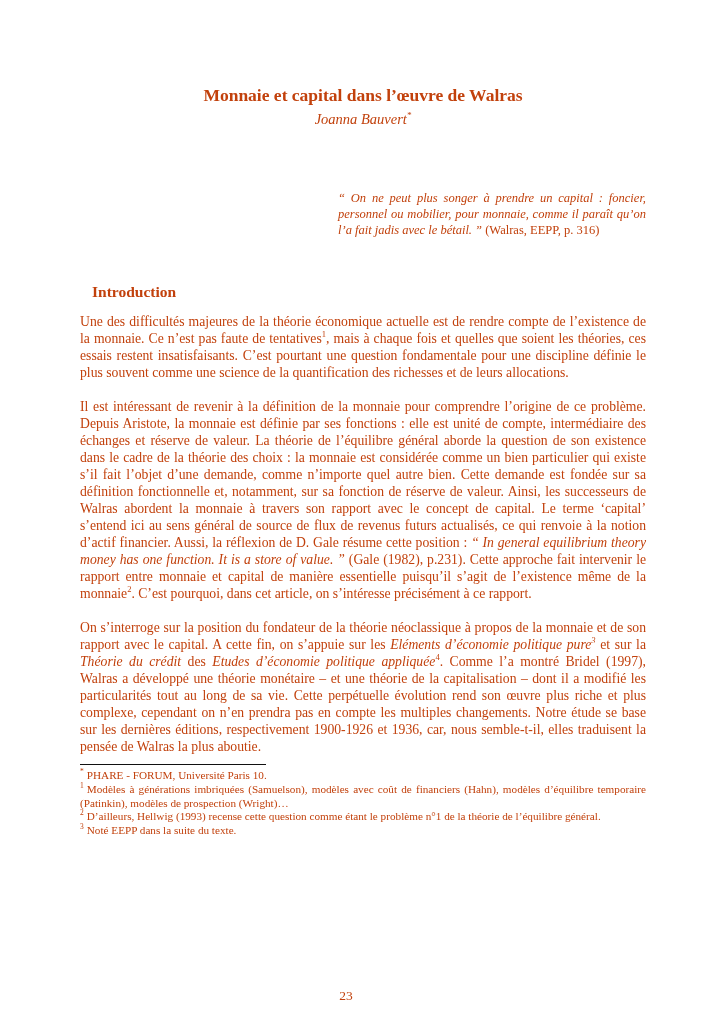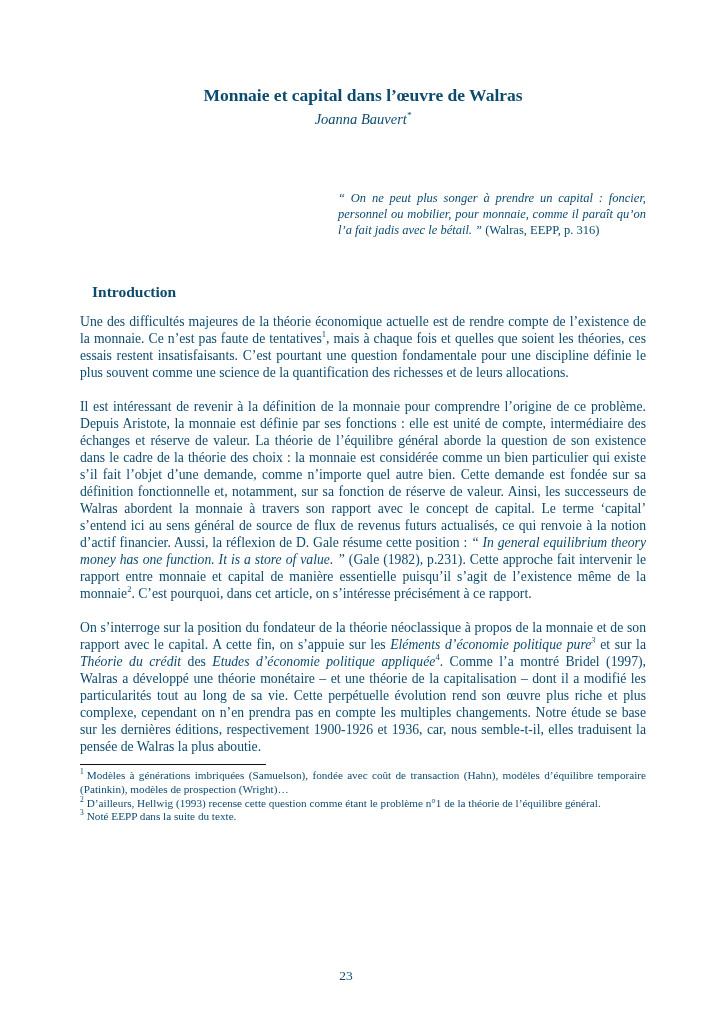--- a/index.html
+++ b/index.html
@@ -5,21 +5,21 @@
   html, body {
     margin: 0;
     padding: 0;
     background: #ffffff;
   }
   .page {
     position: relative;
     width: 724px;
     height: 1024px;
     background: #ffffff;
-    color: #0c4a6e;
+    color: #c2410c;
     font-family: "Liberation Serif", serif;
     overflow: hidden;
   }
   .content {
     position: absolute;
     left: 80px;
     top: 0;
     width: 566px;
   }
   .doc-title {
@@ -82,21 +82,21 @@
     line-height: 13.8px;
   }
   .footnote sup {
     font-size: 7.5px;
     line-height: 0;
   }
   .footnote .fn-text { margin-left: 3px; }
   .page-number {
     position: absolute;
     left: 0;
-    bottom: 40px;
+    bottom: 20px;
     width: 692px;
     text-align: center;
     font-size: 13.5px;
   }
 </style>
 </head>
 <body>
 
 <div class="page">
   <div class="content">
@@ -112,21 +112,22 @@
     <p class="para para-first"><span>Une des difficultés majeures de la théorie économique actuelle est de rendre compte de l’existence de la monnaie. Ce n’est pas faute de tentatives</span><sup>1</sup><span>, mais à chaque fois et quelles que soient les théories, ces essais restent insatisfaisants. C’est pourtant une question fondamentale pour une discipline définie le plus souvent comme une science de la quantification des richesses et de leurs allocations.</span></p>
 
     <p class="para"><span>Il est intéressant de revenir à la définition de la monnaie pour comprendre l’origine de ce problème. Depuis Aristote, la monnaie est définie par ses fonctions : elle est unité de compte, intermédiaire des échanges et réserve de valeur. La théorie de l’équilibre général aborde la question de son existence dans le cadre de la théorie des choix : la monnaie est considérée comme un bien particulier qui existe s’il fait l’objet d’une demande, comme n’importe quel autre bien. Cette demande est fondée sur sa définition fonctionnelle et, notamment, sur sa fonction de réserve de valeur. Ainsi, les successeurs de Walras abordent la monnaie à travers son rapport avec le concept de capital. Le terme ‘capital’ s’entend ici au sens général de source de flux de revenus futurs actualisés, ce qui renvoie à la notion d’actif financier. Aussi, la réflexion de D. Gale résume cette position : </span><i>“ In general equilibrium theory money has one function. It is a store of value. ”</i><span> (Gale (1982), p.231). Cette approche fait intervenir le rapport entre monnaie et capital de manière essentielle puisqu’il s’agit de l’existence même de la monnaie</span><sup>2</sup><span>. C’est pourquoi, dans cet article, on s’intéresse précisément à ce rapport.</span></p>
 
     <p class="para"><span>On s’interroge sur la position du fondateur de la théorie néoclassique à propos de la monnaie et de son rapport avec le capital. A cette fin, on s’appuie sur les </span><i>Eléments d’économie politique pure</i><sup class="it">3</sup><span> et sur la </span><i>Théorie du crédit</i><span> des </span><i>Etudes d’économie politique appliquée</i><sup>4</sup><span>. Comme l’a montré Bridel (1997), Walras a développé une théorie monétaire – et une théorie de la capitalisation – dont il a modifié les particularités tout au long de sa vie. Cette perpétuelle évolution rend son œuvre plus riche et plus complexe, cependant on n’en prendra pas en compte les multiples changements. Notre étude se base sur les dernières éditions, respectivement 1900-1926 et 1936, car, nous semble-t-il, elles traduisent la pensée de Walras la plus aboutie.</span></p>
 
 
     <hr class="fn-separator">
 
     <div class="footnotes">
-      <div class="footnote"><sup>1</sup><span class="fn-text">Modèles à générations imbriquées (Samuelson), fondée avec coût de transaction (Hahn), modèles d’équilibre temporaire (Patinkin), modèles de prospection (Wright)…</span></div>
+      <div class="footnote"><sup>*</sup><span class="fn-text">PHARE - FORUM, Université Paris 10.</span></div>
+      <div class="footnote"><sup>1</sup><span class="fn-text">Modèles à générations imbriquées (Samuelson), modèles avec coût de financiers (Hahn), modèles d’équilibre temporaire (Patinkin), modèles de prospection (Wright)…</span></div>
       <div class="footnote"><sup>2</sup><span class="fn-text">D’ailleurs, Hellwig (1993) recense cette question comme étant le problème n°1 de la théorie de l’équilibre général.</span></div>
       <div class="footnote"><sup>3</sup><span class="fn-text">Noté EEPP dans la suite du texte.</span></div>
     </div>
 
   </div>
 
   <div class="page-number">23</div>
 </div>
 
 </body></html>

